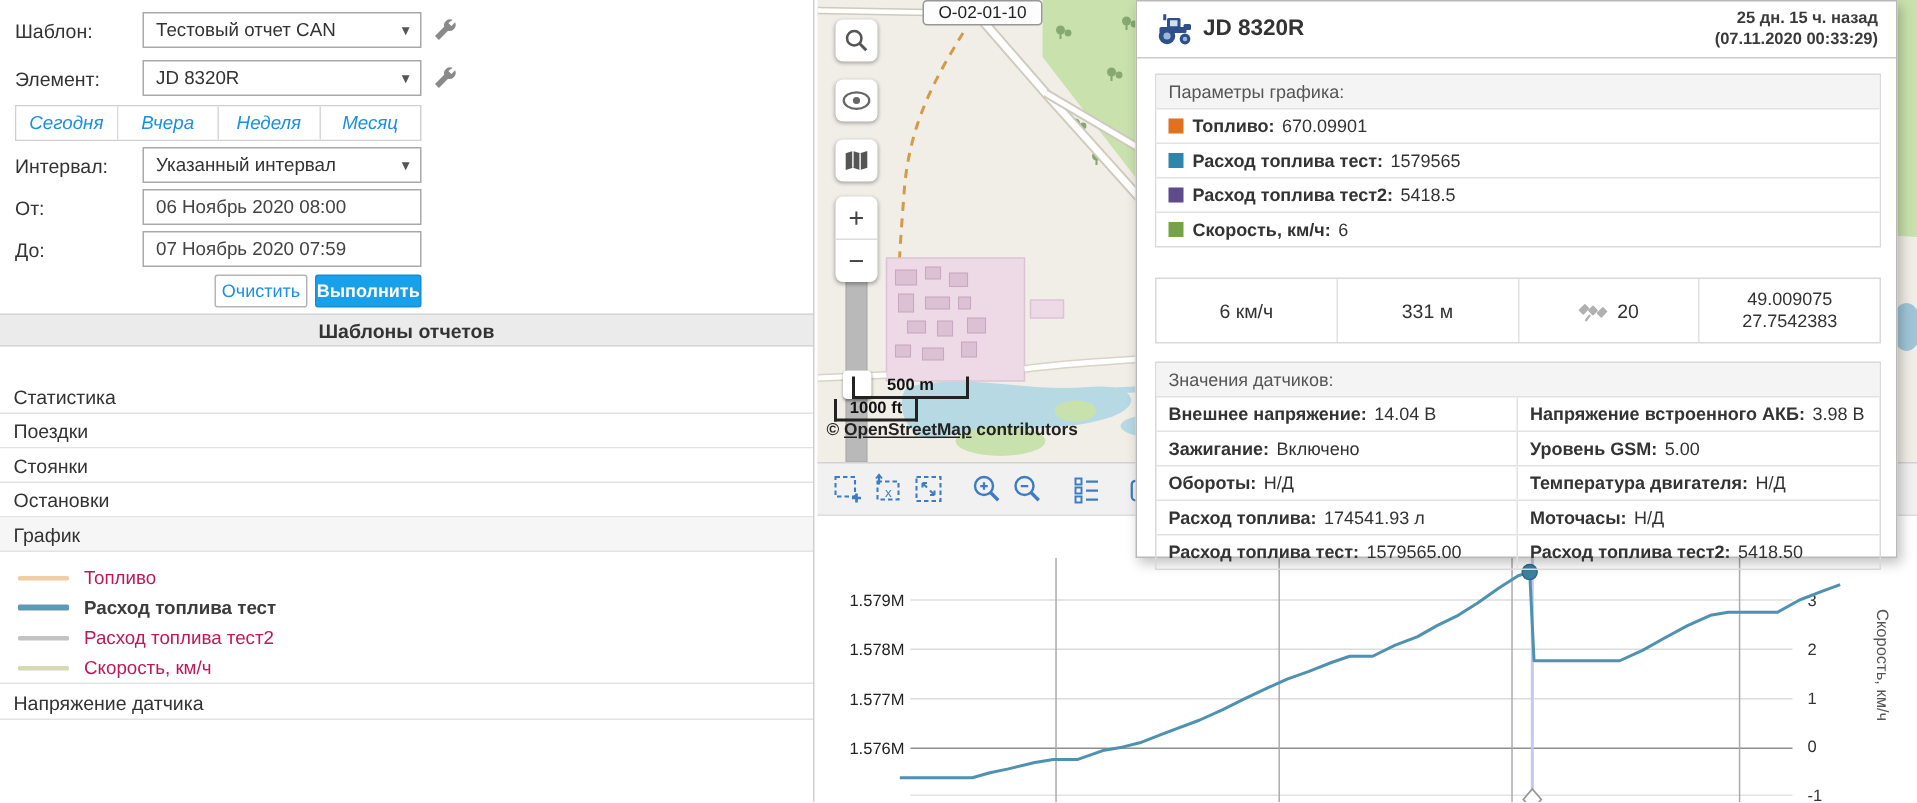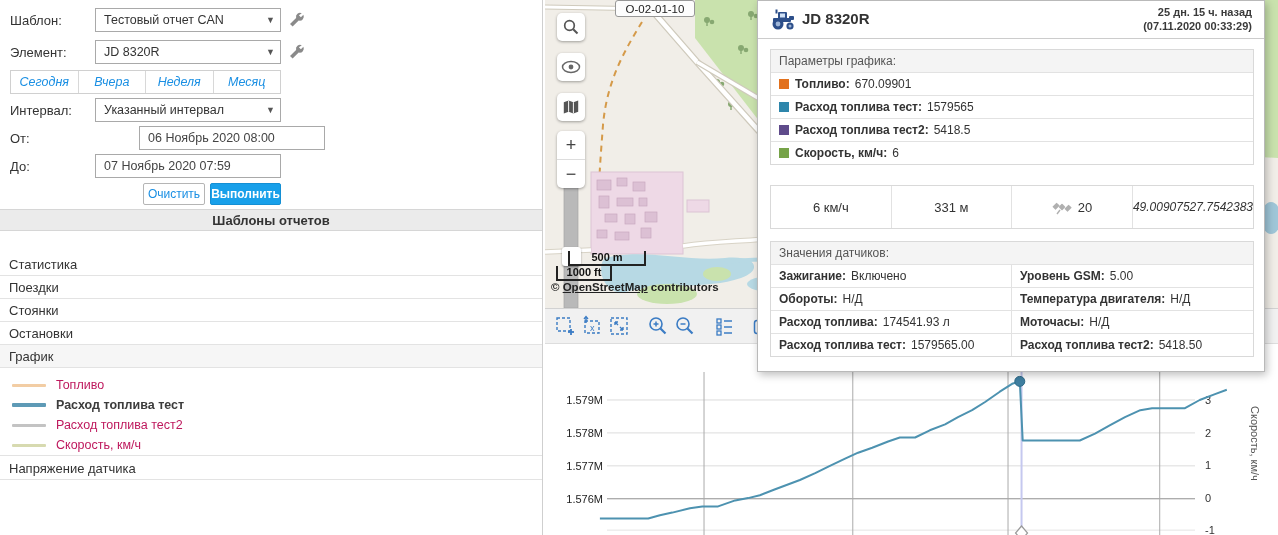--- a/index.html
+++ b/index.html
@@ -74,21 +74,21 @@
 
   .params-table { position: absolute; left: 12px; top: 48px; width: 484px; border: 1px solid #d9d9d9; }
   .pt-head { height: 22px; background: #f4f4f4; font-size: 12px; color: #555; display: flex; align-items: center; padding-left: 8px; }
   .pt-row { height: 23px; border-top: 1px solid #e2e2e2; background: #fff; display: flex; align-items: center; padding-left: 8px; font-size: 12px; color: #333; }
   .pt-sq { width: 10px; height: 10px; margin-right: 6px; flex: 0 0 auto; }
   .pt-row b { margin-right: 5px; }
 
   .stats-table { position: absolute; left: 12px; top: 184px; width: 484px; height: 44px; border: 1px solid #d9d9d9; display: flex; }
   .st-cell { flex: 1; border-right: 1px solid #e2e2e2; display: flex; align-items: center; justify-content: center; font-size: 13px; color: #333; }
   .st-cell:last-child { border-right: none; }
-  .st-coords { font-size: 12px; line-height: 15px; font-style: italic; }
+  .st-coords { flex-direction: column; font-size: 12px; line-height: 15px; }
   .sat-num { margin-left: 6px; }
 
   .sensors-table { position: absolute; left: 12px; top: 240px; width: 484px; border: 1px solid #d9d9d9; }
   .sn-head { height: 22px; background: #f4f4f4; font-size: 12px; color: #555; display: flex; align-items: center; padding-left: 8px; }
   .sn-row { display: flex; border-top: 1px solid #e2e2e2; }
   .sn-cell { width: 50%; height: 22px; font-size: 12px; color: #333; display: flex; align-items: center; padding-left: 8px; white-space: nowrap; overflow: hidden; }
   .sn-cell:first-child { border-right: 1px solid #e2e2e2; }
   .sn-cell b { margin-right: 5px; }
 </style>
 </head>
@@ -123,21 +123,21 @@
       <div class="quick-btn">Месяц</div>
     </div>
 
     <div class="form-label" style="top:103px">Интервал:</div>
     <div class="combo" style="top:98px">
       <span>Указанный интервал</span>
       <span class="arr">▼</span>
     </div>
 
     <div class="form-label" style="top:131px">От:</div>
-    <input class="tbox" style="top: 126px; margin-left: 44px;" value="06 Ноябрь 2020 08:00">
+    <input class="tbox" style="top: 126px;" value="06 Ноябрь 2020 08:00">
 
     <div class="form-label" style="top:159px">До:</div>
     <input class="tbox" style="top: 154px;" value="07 Ноябрь 2020 07:59">
 
     <div class="btn-clear">Очистить</div>
     <div class="btn-exec">Выполнить</div>
 
     <div class="sec-header" style="top:209px">Шаблоны отчетов</div>
 
     <div class="sec-row" style="top:276px">Поездки</div>
@@ -427,20 +427,30 @@
       <div class="st-cell st-coords">
         <div>49.009075</div>
         <div>27.7542383</div>
       </div>
     </div>
 
     <div class="sensors-table">
       <div class="sn-head">Значения датчиков:</div>
       <div class="sn-row">
         <div class="sn-cell">
+            <b>Внешнее напряжение:</b>
+            <span>14.04 В</span>
+          </div>
+        <div class="sn-cell">
+            <b>Напряжение встроенного АКБ:</b>
+            <span>3.98 В</span>
+          </div>
+      </div>
+      <div class="sn-row">
+        <div class="sn-cell">
             <b>Зажигание:</b>
             <span>Включено</span>
           </div>
         <div class="sn-cell">
             <b>Уровень GSM:</b>
             <span>5.00</span>
           </div>
       </div>
       <div class="sn-row">
         <div class="sn-cell">

